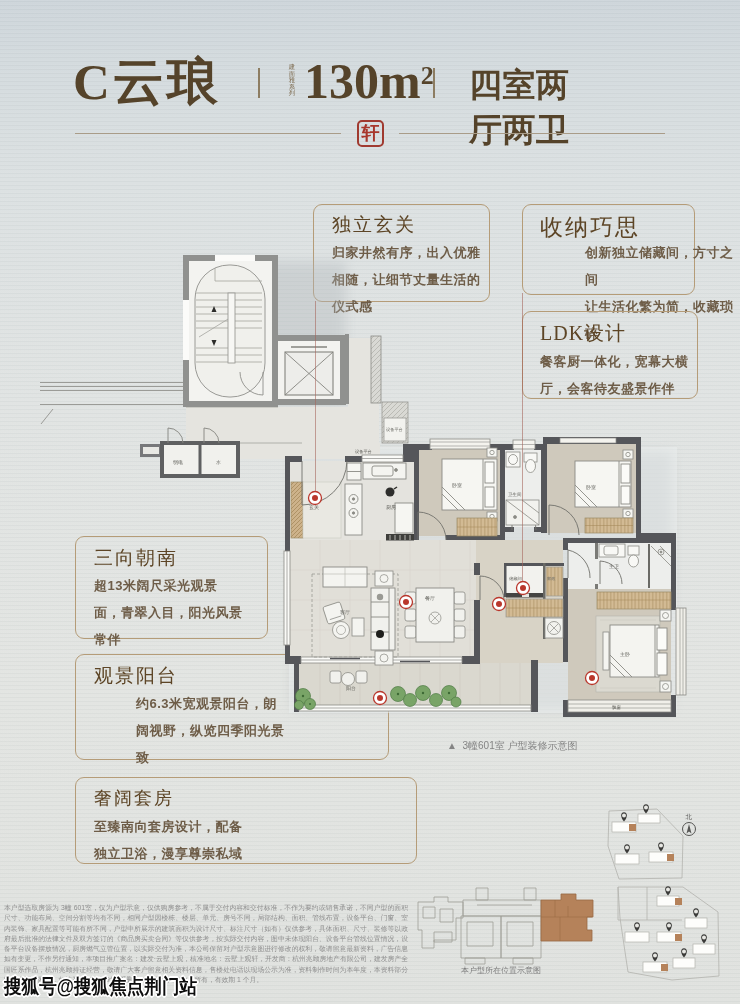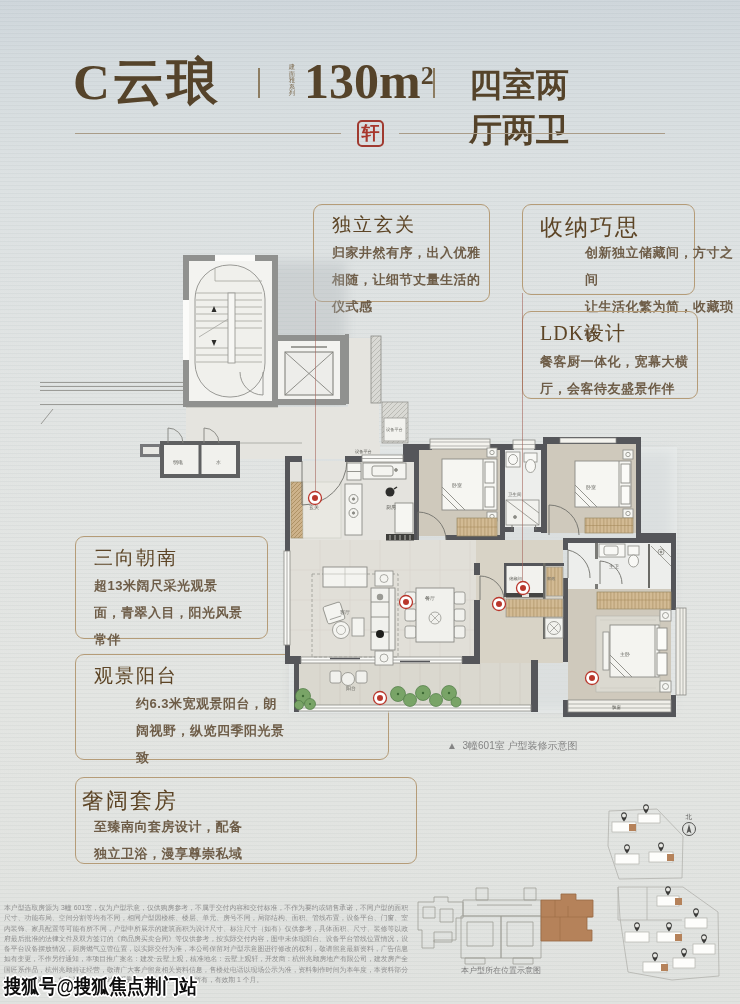--- a/index.html
+++ b/index.html
@@ -53,21 +53,21 @@
 
 <div class="boxnote" style="left:75px;top:536px;width:191px;height:101px;"></div>
 <div class="ntitle" style="left:94px;top:545px;font-size:19px;">三向朝南</div>
 <div class="nbody" style="left:94px;top:572px;">超13米阔尺采光观景<br>面，青翠入目，阳光风景<br>常伴</div>
 
 <div class="boxnote" style="left:75px;top:654px;width:312px;height:104px;"></div>
 <div class="ntitle" style="left:94px;top:663px;font-size:19px;">观景阳台</div>
 <div class="nbody" style="left:94px;top:690px;margin-left:42px;">约6.3米宽观景阳台，朗<br>阔视野，纵览四季阳光景<br>致</div>
 
 <div class="boxnote" style="left:75px;top:777px;width:340px;height:85px;"></div>
-<div class="ntitle" style="left:82px;top:786px;font-size:22px;">奢阔套房</div>
+<div class="ntitle" style="left:94px;top:786px;font-size:18px;">奢阔套房</div>
 <div class="nbody" style="left:94px;top:813px;">至臻南向套房设计，配备<br>独立卫浴，漫享尊崇私域</div>
 
 <svg class="abs" style="left:30px;top:240px;" width="670" height="525" viewBox="30 240 670 525">
   <defs>
     <pattern id="hatch" width="4" height="4" patternUnits="userSpaceOnUse">
       <rect width="4" height="4" fill="#cdb28a"></rect>
       <path d="M0,4 L4,0" stroke="#a08455" stroke-width="0.7"></path>
     </pattern>
     <pattern id="hatchv" width="3.5" height="8" patternUnits="userSpaceOnUse">
       <rect width="3.5" height="8" fill="#d3bb95"></rect>

